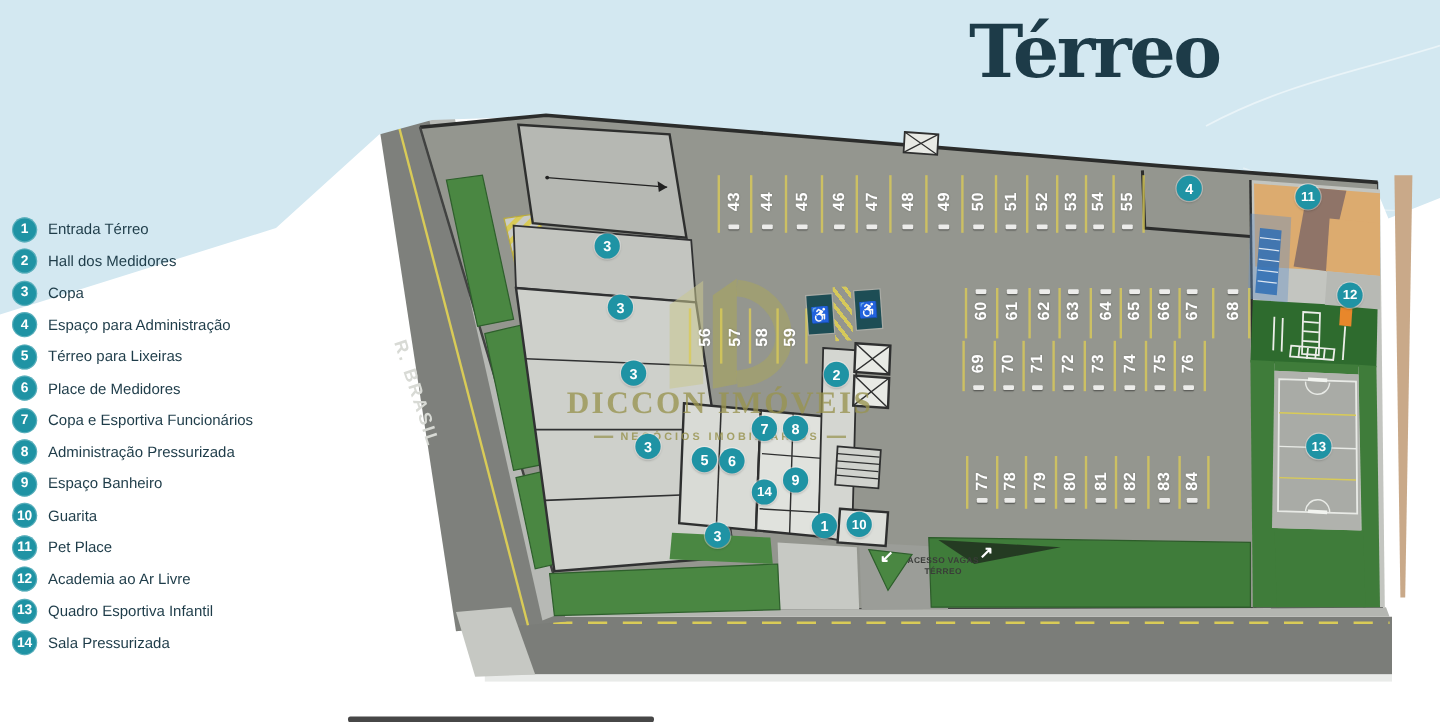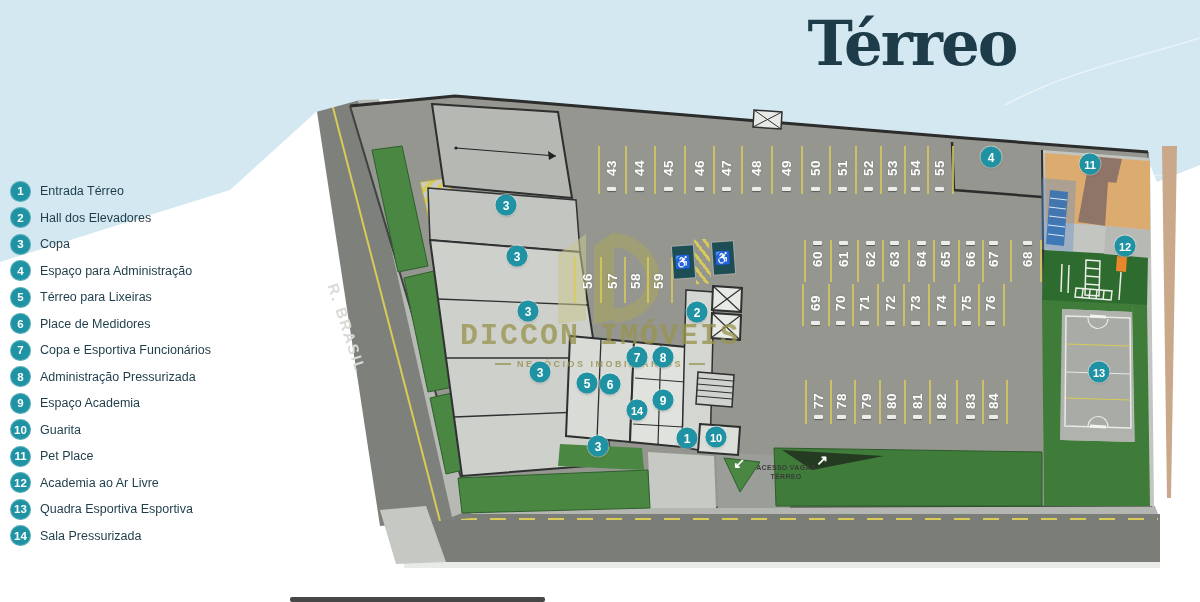--- a/index.html
+++ b/index.html
@@ -48,21 +48,21 @@
   
   .hc{position:absolute;width:21px;height:32px;background:var(--hc,#1d4d55);color:#fff;z-index:4;
       display:flex;align-items:center;justify-content:center;font-size:13px;
       transform:rotate(-4deg);box-shadow:0 0 0 1px rgba(255,255,255,.2);}
   .hc-hatch{position:absolute;left:695px;top:239px;width:15px;height:45px;z-index:3;opacity:.95;
       transform:rotate(-3deg);
       background:repeating-linear-gradient(55deg,#d9cb57 0 3px,rgba(0,0,0,0) 3px 8px);}
 
   
   .wm-brand{position:absolute;left:600px;top:336px;transform:translate(-50%,-50%);z-index:4;
-      font-family:Liberation Mono, monospace;font-weight:bold;font-size:30px;letter-spacing:2px;
+      font-family:Liberation Serif, serif;font-weight:bold;font-size:26px;letter-spacing:2px;
       color:rgba(152,147,79,.78);white-space:nowrap;}
   .wm-tag{position:absolute;left:600px;top:364px;transform:translate(-50%,-50%);z-index:4;
       display:flex;align-items:center;gap:6px;color:rgba(150,145,75,.8);font-size:9px;
       font-weight:bold;letter-spacing:2.5px;white-space:nowrap;}
   .wm-tag::before,.wm-tag::after{content:"";display:block;width:16px;height:0;
       border-top:2px solid rgba(150,145,75,.7);}
 
   .bottom-bar{position:absolute;left:290px;top:597px;width:255px;height:5px;background:#474747;
       border-radius:2px;z-index:6;}
 </style>
@@ -212,21 +212,21 @@
 
   <div class="title">Térreo</div>
 
   <div class="legend">
       <div class="lg-item">
         <div class="lg-num">1</div>
         <div class="lg-label">Entrada Térreo</div>
       </div>
       <div class="lg-item">
         <div class="lg-num">2</div>
-        <div class="lg-label">Hall dos Elevadores</div>
+        <div class="lg-label">Hall dos Medidores</div>
       </div>
       <div class="lg-item">
         <div class="lg-num">3</div>
         <div class="lg-label">Copa</div>
       </div>
       <div class="lg-item">
         <div class="lg-num">4</div>
         <div class="lg-label">Espaço para Administração</div>
       </div>
       <div class="lg-item">
@@ -240,37 +240,37 @@
       <div class="lg-item">
         <div class="lg-num">7</div>
         <div class="lg-label">Copa e Esportiva Funcionários</div>
       </div>
       <div class="lg-item">
         <div class="lg-num">8</div>
         <div class="lg-label">Administração Pressurizada</div>
       </div>
       <div class="lg-item">
         <div class="lg-num">9</div>
-        <div class="lg-label">Espaço Academia</div>
+        <div class="lg-label">Espaço Banheiro</div>
       </div>
       <div class="lg-item">
         <div class="lg-num">10</div>
         <div class="lg-label">Guarita</div>
       </div>
       <div class="lg-item">
         <div class="lg-num">11</div>
         <div class="lg-label">Pet Place</div>
       </div>
       <div class="lg-item">
         <div class="lg-num">12</div>
         <div class="lg-label">Academia ao Ar Livre</div>
       </div>
       <div class="lg-item">
         <div class="lg-num">13</div>
-        <div class="lg-label">Quadra Esportiva Esportiva</div>
+        <div class="lg-label">Quadro Esportiva Infantil</div>
       </div>
       <div class="lg-item">
         <div class="lg-num">14</div>
         <div class="lg-label">Sala Pressurizada</div>
       </div>
     </div>
 
   <div class="street-left">R. BRASIL</div>
 
   <div class="access">

